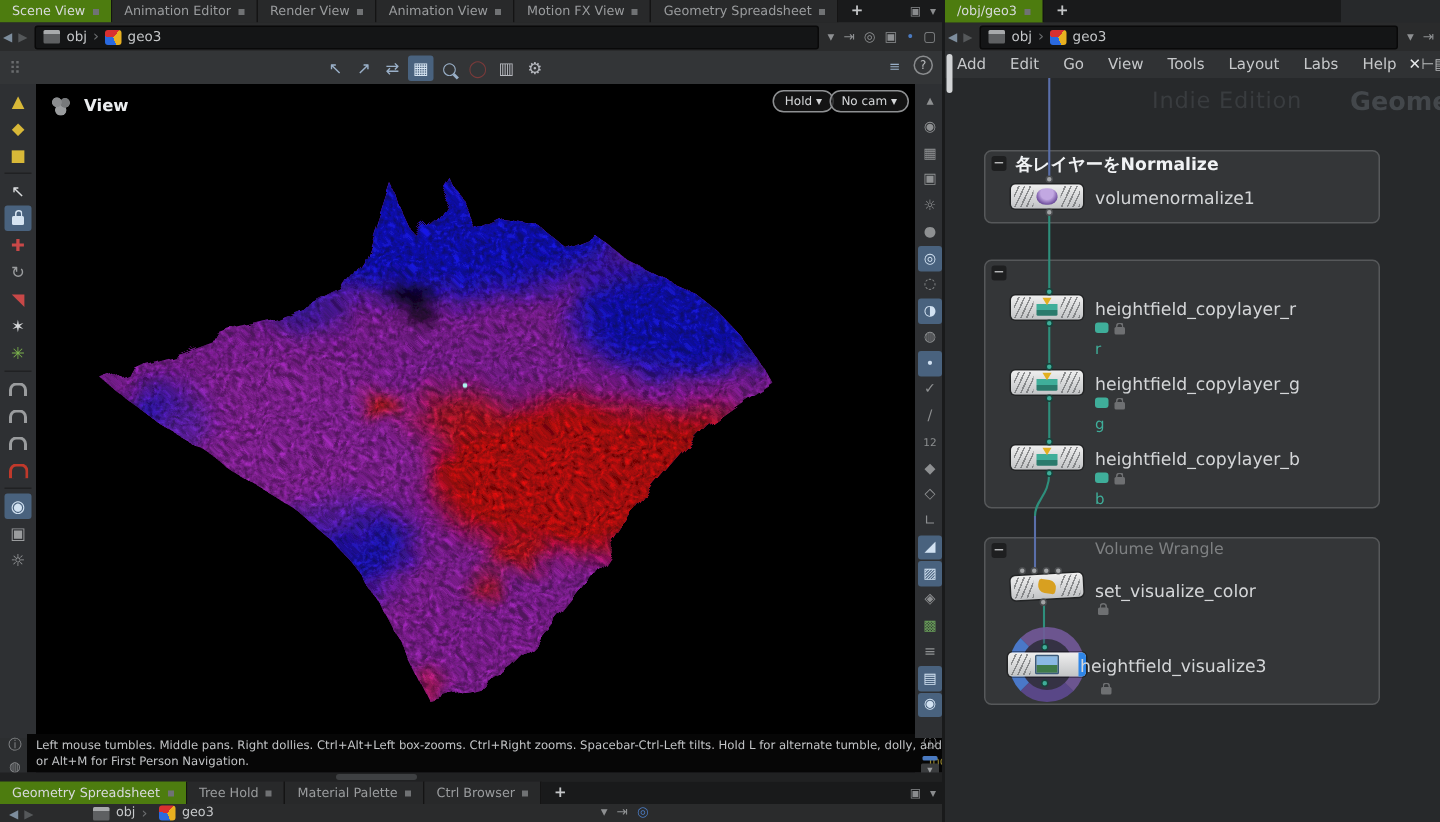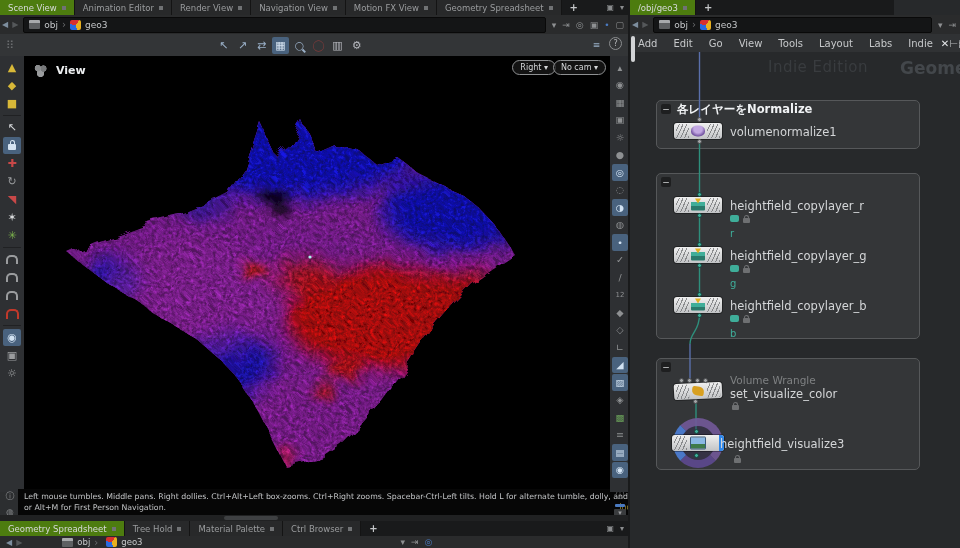--- a/index.html
+++ b/index.html
@@ -116,21 +116,21 @@
       </div>
     <div class="tab">
         <span>Animation Editor</span>
         <span class="tclose"></span>
       </div>
     <div class="tab">
         <span>Render View</span>
         <span class="tclose"></span>
       </div>
     <div class="tab">
-        <span>Navigation View</span>
+        <span>Animation View</span>
         <span class="tclose"></span>
       </div>
     <div class="tab">
         <span>Motion FX View</span>
         <span class="tclose"></span>
       </div>
     <div class="tab">
         <span>Geometry Spreadsheet</span>
         <span class="tclose"></span>
       </div>
@@ -263,21 +263,21 @@
           </g>
           <rect x="0" y="0" width="586" height="459" filter="url(#grain)" opacity=".5"></rect>
         </g>
       </g>
       <circle cx="286" cy="201" r="1.6" fill="#aef5ef"></circle>
     </svg>
     <div class="abs" style="left:10px;top:8px;display:flex;align-items:center;gap:9px">
       <span class="cam-flower"></span>
       <span class="vtitle">View</span>
     </div>
-    <div class="pill" style="right:54px"><span>Right</span> <span>▾</span></div>
+    <div class="pill" style="right:54px"><span>Hold</span> <span>▾</span></div>
     <div class="pill" style="right:4px"><span>No cam</span> <span>▾</span></div>
   </div>
 
   <div class="abs" style="left:2px;top:490px;width:16px;display:flex;flex-direction:column;gap:4px;align-items:center">
     <span class="mini">ⓘ</span>
     <span class="mini">◍</span>
   </div>
 
   <div class="helpbox abs" style="left:18px;top:489px;width:656px;height:26px">
     <span>Left mouse tumbles. Middle pans. Right dollies. Ctrl+Alt+Left box-zooms. Ctrl+Right zooms. Spacebar-Ctrl-Left tilts. Hold L for alternate tumble, dolly, and zoom. M or Alt+M for First Person Navigation.</span>
@@ -385,21 +385,21 @@
     </div>
 
     <div class="menun">
       <span class="mitem">Add</span>
       <span class="mitem">Edit</span>
       <span class="mitem">Go</span>
       <span class="mitem">View</span>
       <span class="mitem">Tools</span>
       <span class="mitem">Layout</span>
       <span class="mitem">Labs</span>
-      <span class="mitem">Indie</span>
+      <span class="mitem">Help</span>
       <span class="mico" style="color:#e8eaec;font-weight:bold">✕</span>
       <span class="mico">⊢</span>
       <span class="mico">▤</span>
 
     </div>
 
     <div class="vpill"></div>
 
     <div class="wm1" style="left:138px;top:58px">Indie Edition</div>
     <div class="wm2" style="left:270px;top:58px;width:60px">Geometry</div>
@@ -479,21 +479,21 @@
     <span class="dot gry" style="left:49px;top:378px"></span>
     <span class="dot gry" style="left:57px;top:378px"></span>
     <span class="dot gry" style="left:65px;top:378px"></span>
     <span class="dot gry" style="left:73px;top:378px"></span>
     <div class="node" style="left:44px;top:383px;transform:rotate(-3deg)">
       <span class="stripeL"></span>
         <span class="stripeR"></span>
       <span class="nico wr"></span>
     </div>
     <span class="dot gry" style="left:63px;top:399px"></span>
-    <span class="ntype" style="left:100px;top:374px">Volume Wrangle</span>
+    <span class="ntype" style="left:100px;top:360px">Volume Wrangle</span>
     <span class="nlabel" style="left:100px;top:387px">set_visualize_color</span>
     <div class="badges" style="left:102px;top:402px">
         <span class="lk"></span>
       </div>
 
     <div class="halo" style="left:43px;top:418px"></div>
     <span class="dot" style="left:64px;top:429px"></span>
     <div class="node" style="left:42px;top:435px;width:52px">
       <span class="stripeL"></span>
       <span class="nico viz"></span>

